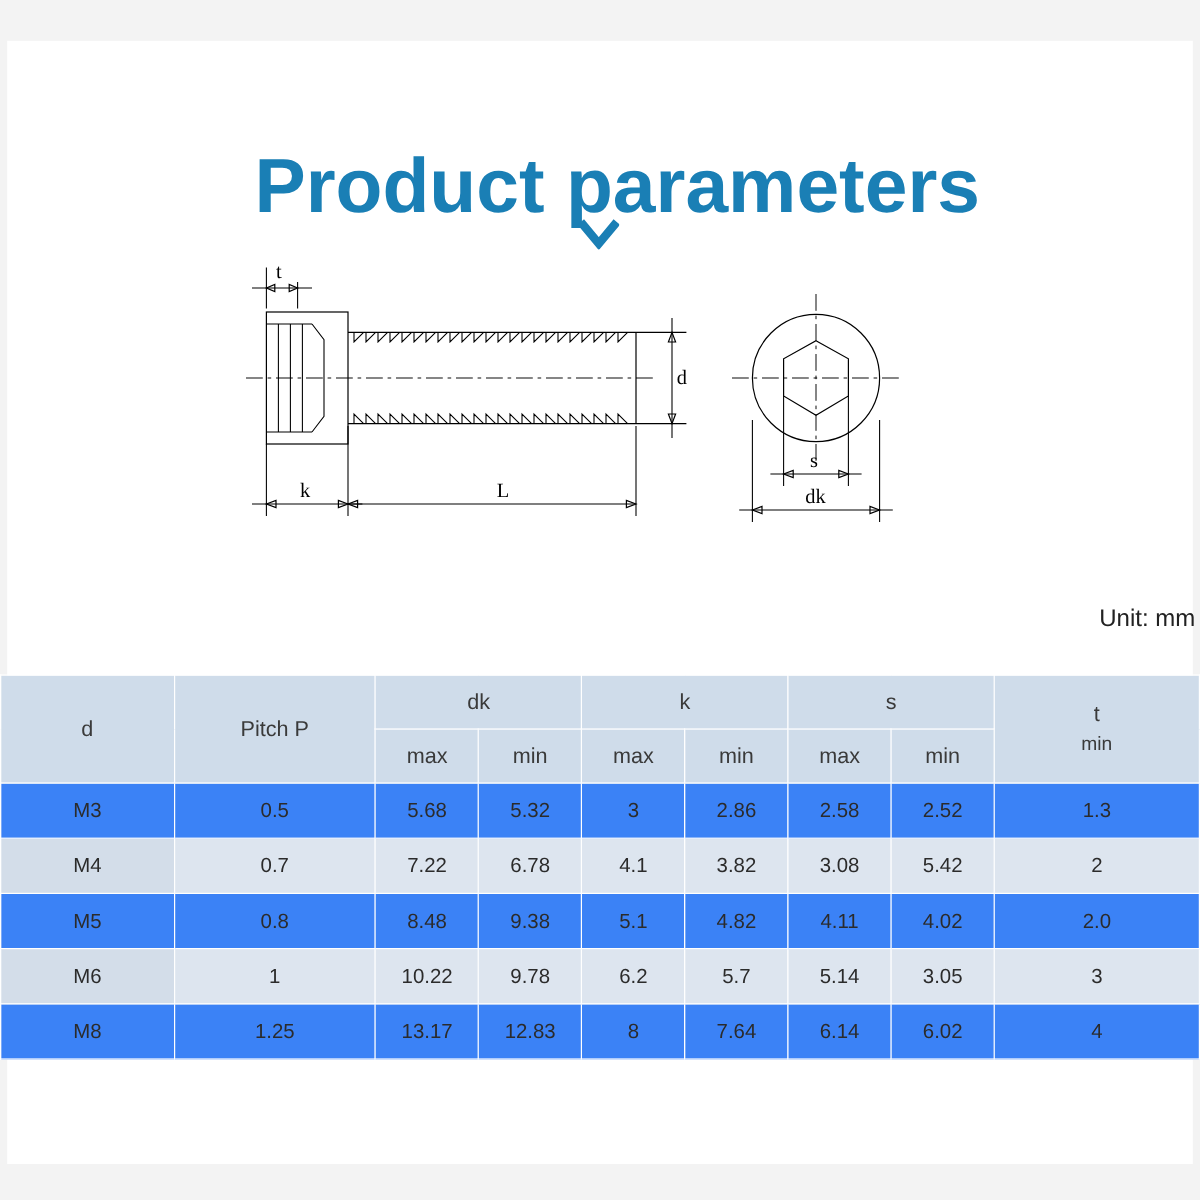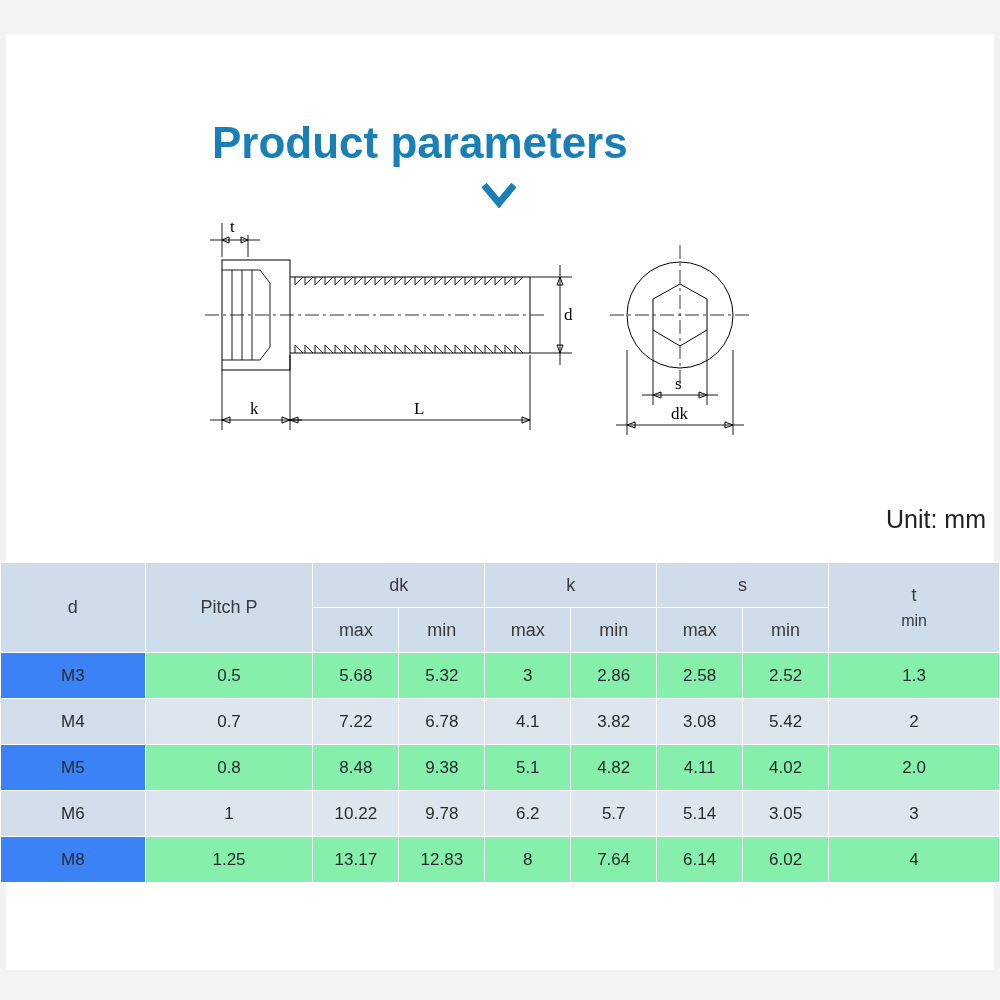--- a/index.html
+++ b/index.html
@@ -43,21 +43,21 @@
     position: absolute;
     right: 0; top: 0;
     width: 6px; height: 1000px;
     background: #f3f3f3;
   }
 
   .title {
     position: absolute;
     left: 212px;
     top: 118px;
-    font-size: 44px;
+    font-size: 64px;
     font-weight: bold;
     color: #1a7fb5;
     letter-spacing: 0px;
     white-space: nowrap;
   }
   .chevron {
     position: absolute;
     left: 482px;
     top: 182px;
     width: 34px;
@@ -74,23 +74,23 @@
   .diagram2 {
     position: absolute;
     left: 580px;
     top: 215px;
     width: 220px;
     height: 240px;
   }
 
   .unit {
     position: absolute;
-    right: 14px;
+    right: 4px;
     top: 505px;
-    font-size: 25px;
+    font-size: 20px;
     color: #222222;
     white-space: nowrap;
   }
 
   table.params {
     position: absolute;
     left: 0px;
     top: 562px;
     width: 1000px;
     border-collapse: collapse;
@@ -107,21 +107,21 @@
     color: #3a3a3a;
     font-weight: normal;
     font-size: 18px;
     height: 44px;
   }
   table.params thead th.tall {
     height: 89px;
   }
   table.params tbody td {
     height: 45px;
-    background: #86efac;
+    background: #3b82f6;
   }
   table.params tbody tr:nth-child(even) td {
     background: #dde5ef;
   }
   table.params tbody td.first {
     background: #3b82f6;
   }
   table.params tbody tr:nth-child(even) td.first {
     background: #d3dde9;
   }

